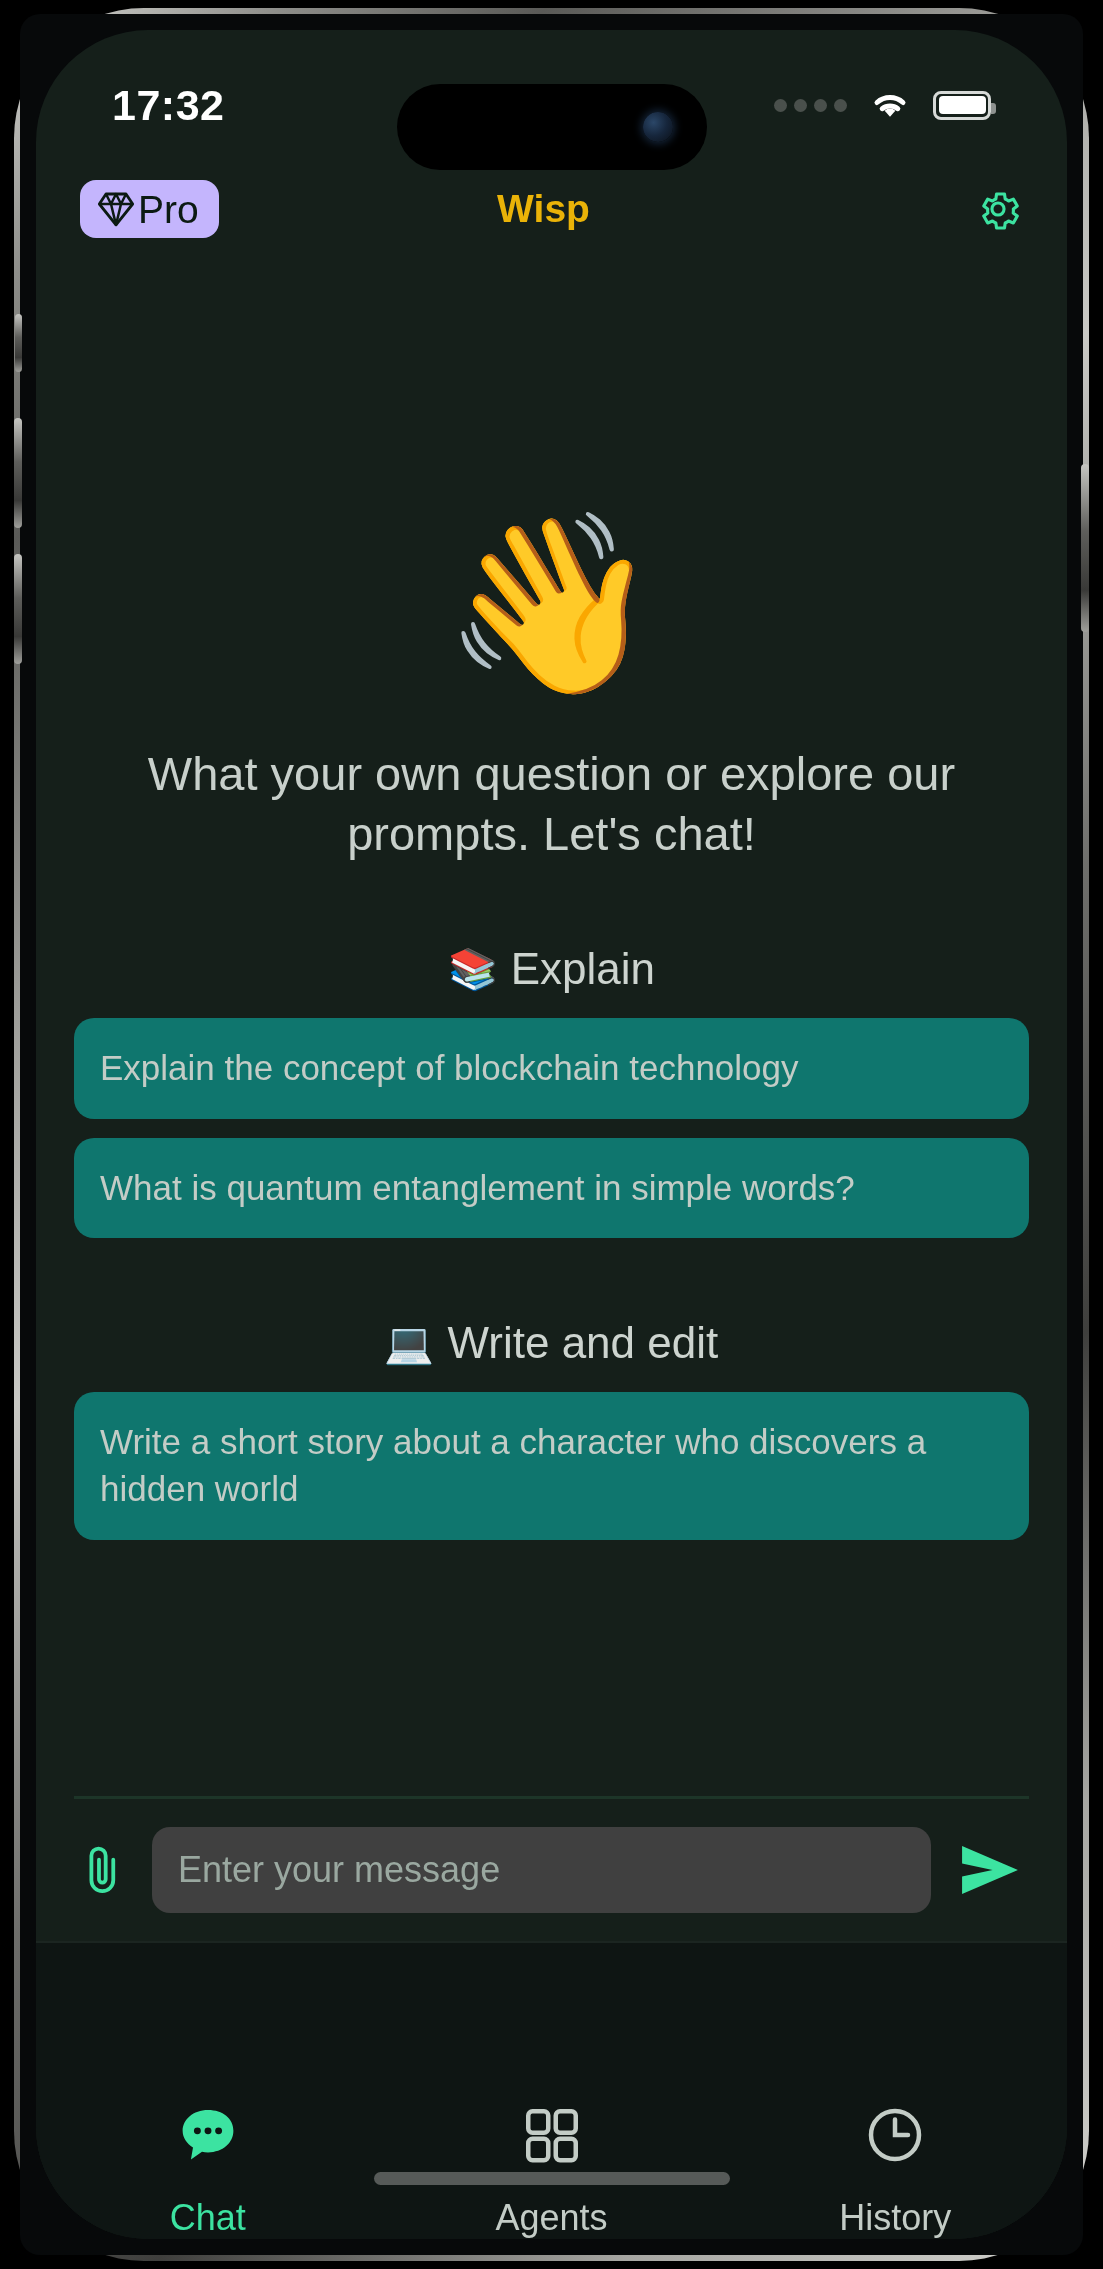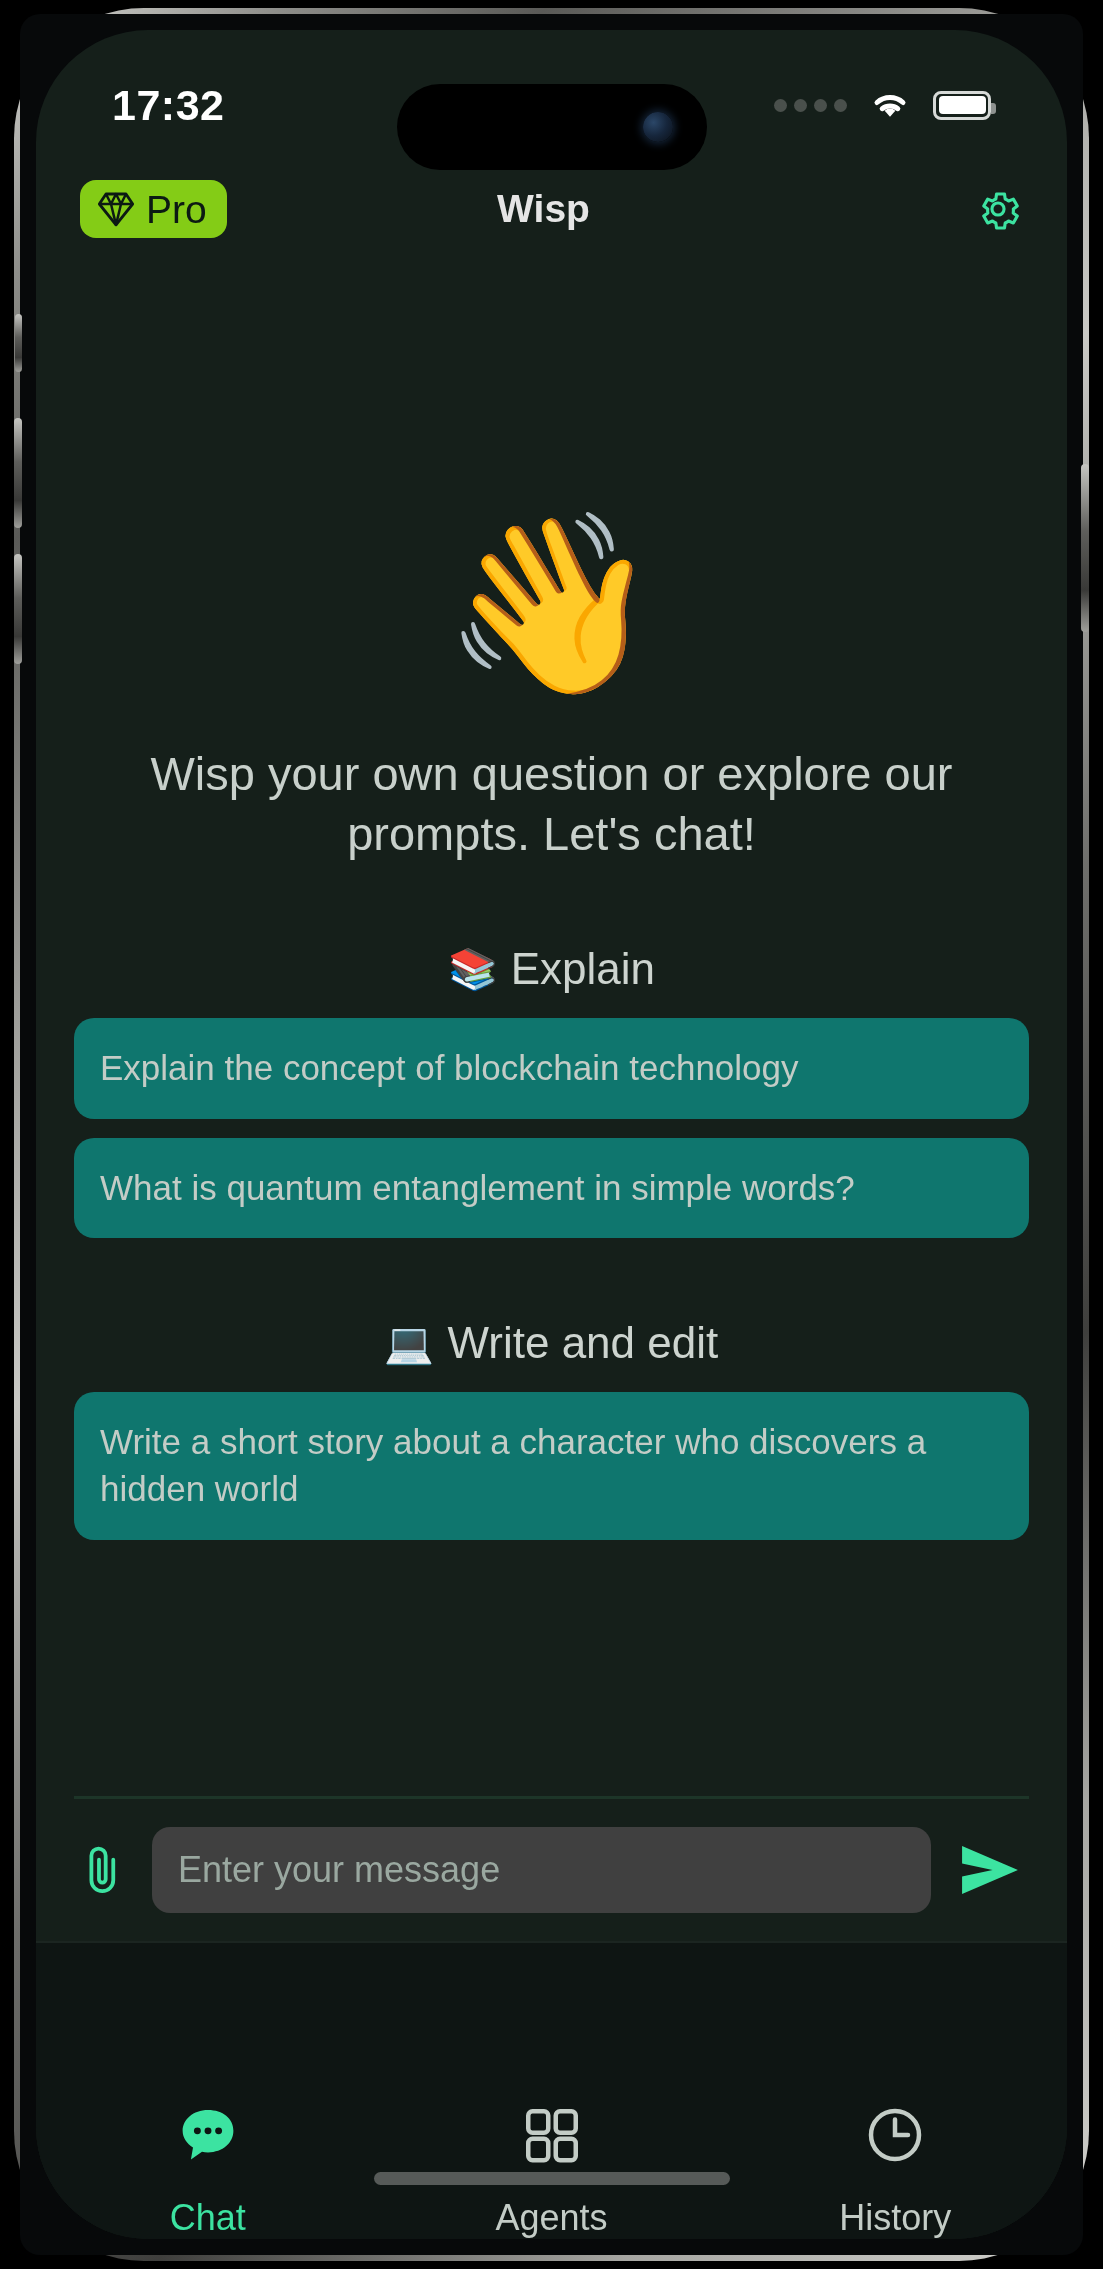--- a/index.html
+++ b/index.html
@@ -113,34 +113,34 @@
   }
 
   
   .header {
     position: absolute; top: 136px; left: 0; right: 0;
     height: 86px;
     display: flex; align-items: center;
     padding: 0 44px;
   }
   .pro-badge {
-    display: flex; align-items: center; gap: 10px;
-    background: #84cc16;
+    display: flex; align-items: center; gap: 2px;
+    background: #c4b5fd;
     border-radius: 16px;
     padding: 9px 20px 9px 16px;
     cursor: pointer;
   }
   .pro-badge .lbl {
     color: #0c1a13; font-size: 39px; font-weight: 500;
     line-height: 1;
   }
   .diamond-icon { width: 40px; height: 40px; display: block; }
   .header-title {
     position: absolute; left: 0; right: 16px; text-align: center;
-    color: #e5e5e5; font-size: 39px; font-weight: bold;
+    color: #eab308; font-size: 39px; font-weight: bold;
     pointer-events: none;
   }
   .gear-btn {
     margin-left: auto; position: relative; z-index: 2;
     cursor: pointer; display: block;
   }
   .gear-icon { width: 50px; height: 50px; display: block; }
 
   
   .content {
@@ -297,21 +297,21 @@
                      a7.6 7.6 0 0 0 .06 1.9 l-1.96 1.5 1.9 3.3 2.3-.92
                      a7.5 7.5 0 0 0 1.6.93 l.35 2.41 h3.8 l.35-2.41
                      a7.5 7.5 0 0 0 1.6-.93 l2.3.92 1.9-3.3 Z" fill="none" stroke="#3ce3a1" stroke-width="1.5" stroke-linejoin="round"></path>
           </svg>
         </div>
       </div>
 
       <div class="content">
         <div class="hero">
           <div class="hero-emoji">👋</div>
-          <div class="hero-text">Wisp your own question or explore our prompts. Let's chat!</div>
+          <div class="hero-text">What your own question or explore our prompts. Let's chat!</div>
         </div>
 
         <div class="section-head">
           <span class="emo">📚</span>
           <span>Explain</span>
         </div>
         <div class="prompt-card">Explain the concept of blockchain technology</div>
         <div class="prompt-card">What is quantum entanglement in simple words?</div>
 
         <div class="section-head">

